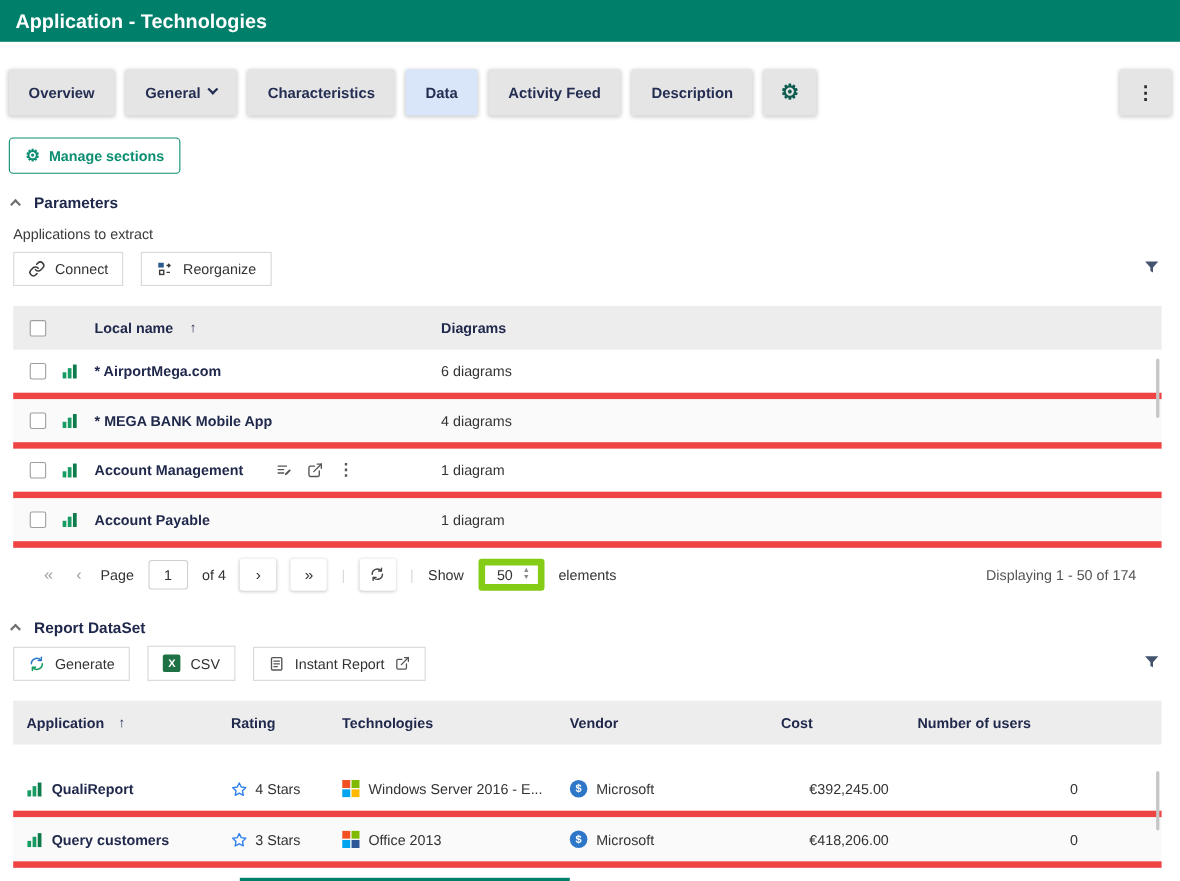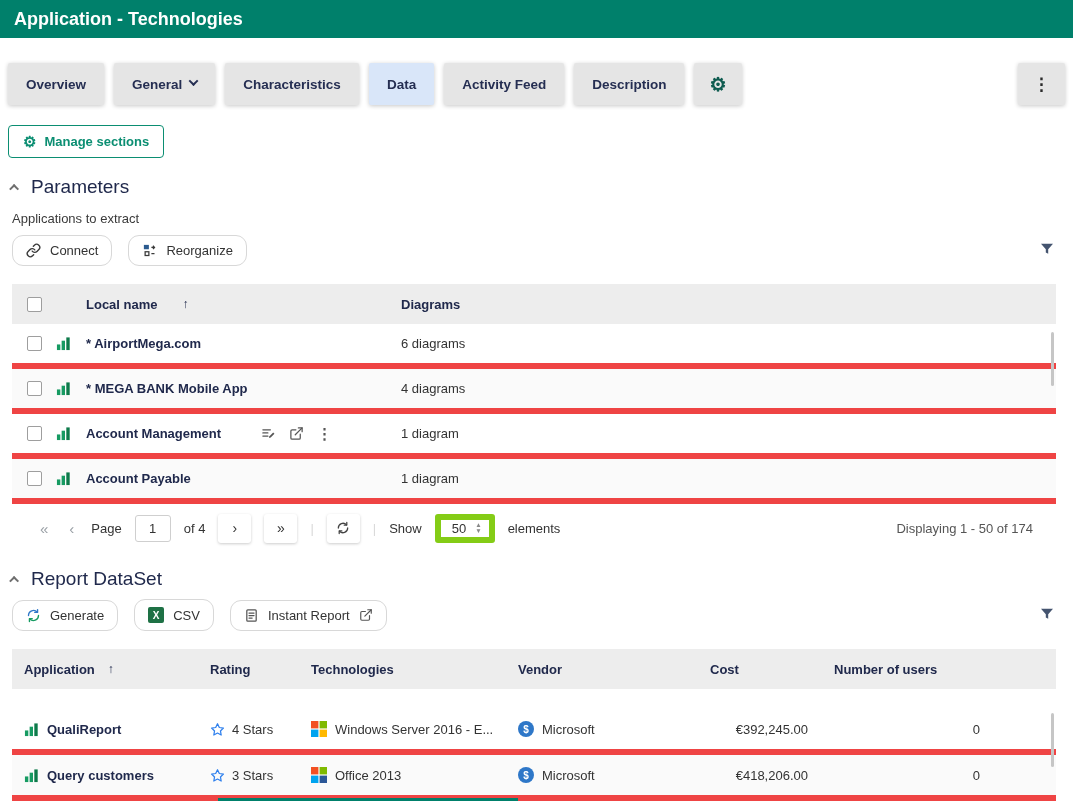--- a/index.html
+++ b/index.html
@@ -45,44 +45,44 @@
     background: #fff; border: 1px solid #0B8E72; border-radius: 4px;
     color: #0B8E72; font-weight: 700; font-size: 13px; padding: 8px 14px;
   }
 
   
   .section-head { display: flex; align-items: center; gap: 12px; margin: 18px 0 0 12px; cursor: pointer; }
   .caret-up {
     width: 7px; height: 7px; border-left: 2px solid #6F6F6F; border-top: 2px solid #6F6F6F;
     transform: rotate(45deg) translateY(2px);
   }
-  .section-title { font-weight: 400; color: #20294C; font-size: 19px; }
+  .section-title { font-weight: 700; color: #20294C; font-size: 14px; }
   .subtitle { margin: 13px 0 0 12px; color: #3A3A3A; }
 
   
   .toolbar { display: flex; align-items: center; gap: 16px; margin: 9px 12px 0 12px; }
   .btn {
     display: inline-flex; align-items: center; gap: 9px;
-    background: #fff; border: 1px solid #D8D8D8; border-radius: 11px;
+    background: #fff; border: 1px solid #D8D8D8; border-radius: 0;
     padding: 7px 13px; font-size: 13px; color: #333;
   }
   .filter-btn { margin-left: auto; background: none; border: none; padding: 4px 6px; }
 
   
   .table { margin: 18px 0 0 12px; width: 1044px; position: relative; }
   .thead {
     background: #EDEDED; height: 40px; display: flex; align-items: center;
     font-weight: 700; color: #20294C;
   }
   .row { display: flex; align-items: center; height: 45px; border-bottom: 6px solid #ef4444; background: #fff; }
   .row.alt { background: #FAFAFA; }
   .row2 { height: 46px; }
   .c-check { width: 44px; display: flex; justify-content: center; }
   .c-type { width: 30px; display: flex; align-items: center; }
-  .c-name { width: 296px; display: flex; align-items: flex-start; gap: 20px; }
+  .c-name { width: 296px; display: flex; align-items: flex-start; gap: 10px; }
   .c-diagrams { flex: 1; color: #333; margin-left: 19px; }
   .checkbox { width: 15px; height: 15px; border: 1.5px solid #9E9E9E; border-radius: 2px; background: #fff; display: inline-block; cursor: pointer; }
   .name { font-weight: 700; color: #20294C; cursor: pointer; }
   .sort { font-weight: 700; color: #20294C; font-size: 12px; margin-left: 5px; }
   .row-actions { display: inline-flex; align-items: center; gap: 13px; margin-left: 20px; }
   .row-actions .kebab { font-size: 15px; color: #555; }
   .vscroll { position: absolute; right: 2px; top: 48px; width: 3px; height: 54px; background: #C6C6C6; border-radius: 2px; }
   .spacer20 { height: 20px; background: #fff; }
 
   

